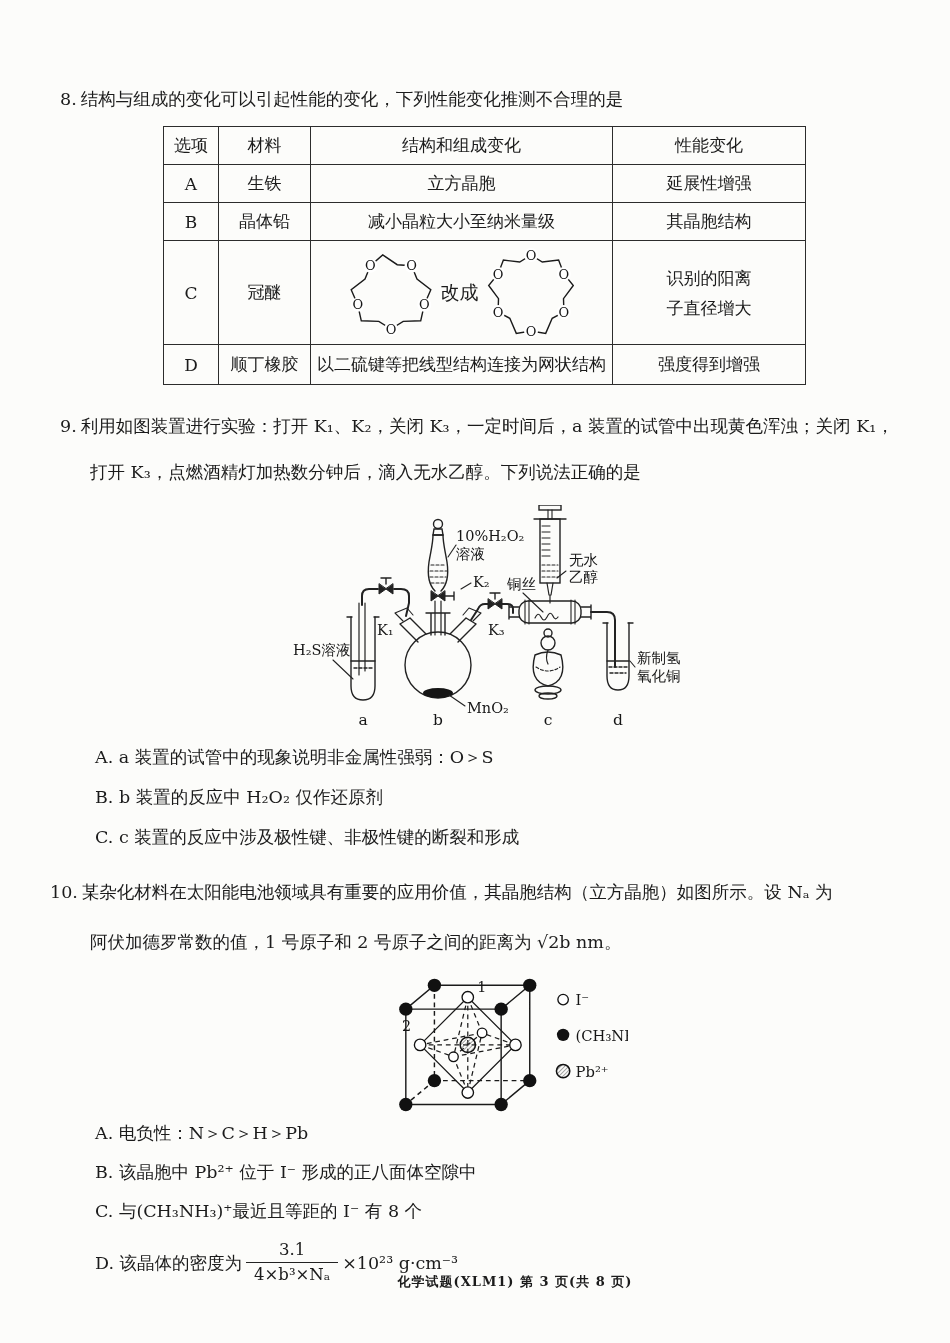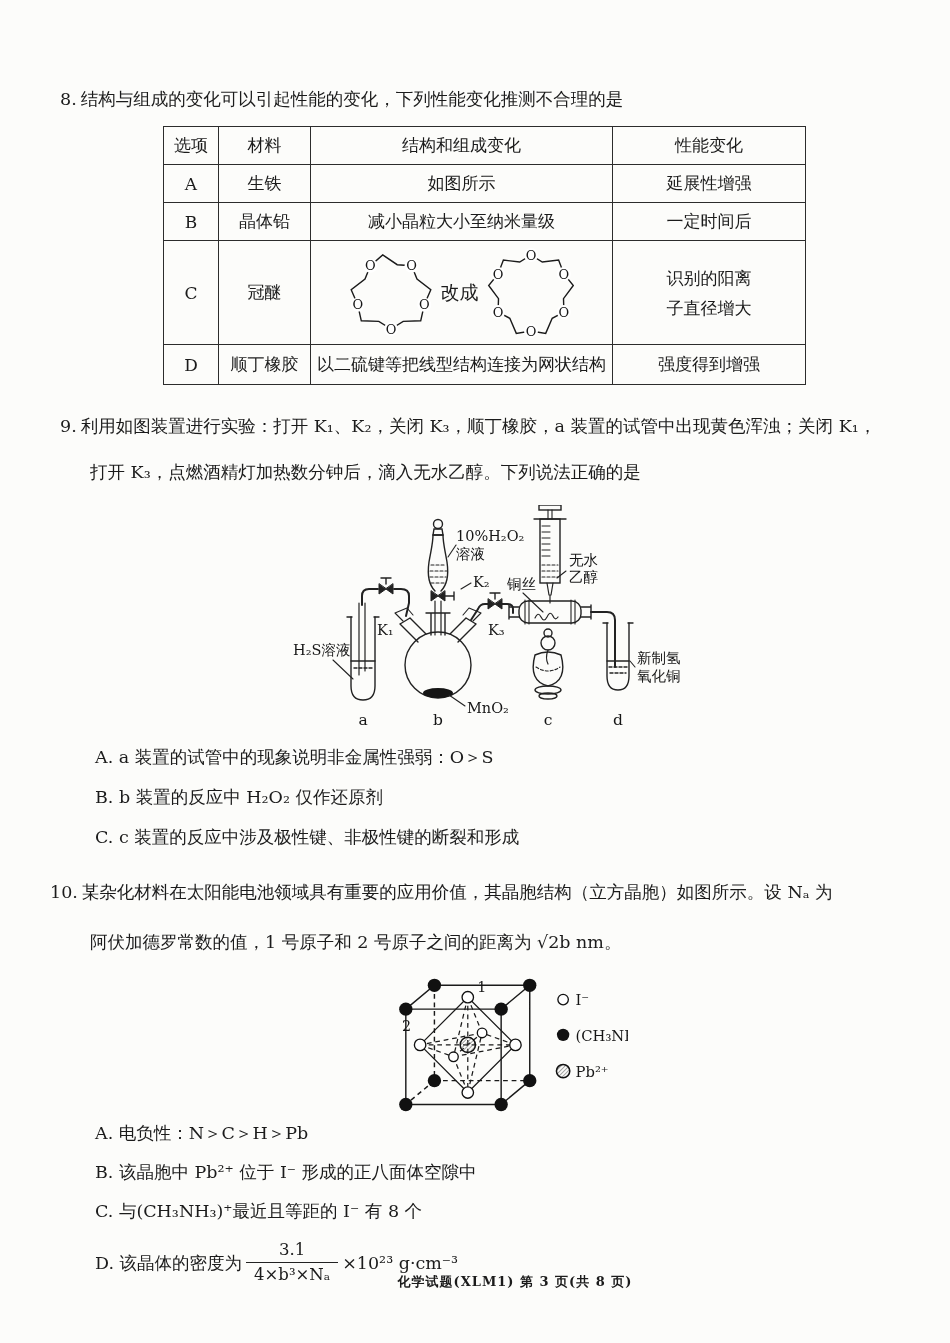--- a/index.html
+++ b/index.html
@@ -58,28 +58,28 @@
       <tbody>
           <tr class="hrow">
         <th>选项</th>
         <th>材料</th>
         <th>结构和组成变化</th>
         <th>性能变化</th>
       </tr>
       <tr class="arow">
         <td>A</td>
         <td>生铁</td>
-        <td>如图所示</td>
+        <td>立方晶胞</td>
         <td>延展性增强</td>
       </tr>
       <tr class="brow">
         <td>B</td>
         <td>晶体铅</td>
         <td>减小晶粒大小至纳米量级</td>
-        <td>一定时间后</td>
+        <td>其晶胞结构</td>
       </tr>
       <tr class="crow">
         <td>C</td>
         <td>冠醚</td>
         <td>
           <div class="crown-cell">
             <svg id="crown-a" width="96" height="98" viewBox="0 0 96 98">
                   <polygon points="39.7,10.9 54.2,20.7 68.6,21.7 74.0,35.0 87.8,45.8 81.3,60.8 77.7,76.8 60.2,77.4 48.0,85.0 35.8,77.4 18.3,76.8 14.7,60.8 8.2,45.8 22.0,35.0 27.4,21.7" fill="none" stroke="#1a1a1a" stroke-width="1.4"></polygon>
                   <circle cx="68.57248383023656" cy="21.68440519687684" r="7" fill="#fff"></circle>
                   <text x="68.57248383023656" y="26.18440519687684" text-anchor="middle" font-size="13" fill="#111">O</text>
@@ -119,21 +119,21 @@
         <td>D</td>
         <td>顺丁橡胶</td>
         <td>以二硫键等把线型结构连接为网状结构</td>
         <td>强度得到增强</td>
       </tr>
     </tbody>
       </table>
   </div>
 
   <div>
-    <div class="q-stem q9-stem"><span class="qnum">9.</span><span>利用如图装置进行实验：打开 K₁、K₂，关闭 K₃，顺丁橡胶，a 装置的试管中出现黄色浑浊；关闭 K₁，</span><br><span>打开 K₃，点燃酒精灯加热数分钟后，滴入无水乙醇。下列说法正确的是</span></div>
+    <div class="q-stem q9-stem"><span class="qnum">9.</span><span>利用如图装置进行实验：打开 K₁、K₂，关闭 K₃，一定时间后，a 装置的试管中出现黄色浑浊；关闭 K₁，</span><br><span>打开 K₃，点燃酒精灯加热数分钟后，滴入无水乙醇。下列说法正确的是</span></div>
 
     <svg class="apparatus" width="400" height="228" viewBox="0 0 400 228" fill="none" stroke="#222" stroke-width="1.4" stroke-linecap="round">
 
       <g>
         <path d="M66,112 L66,181 Q66,195 78,195 Q90,195 90,181 L90,112"></path>
         <path d="M62,112 L67,112 M89,112 L94,112"></path>
         <path d="M66,156 L90,156"></path>
         <path d="M69,163 L87,163" stroke-dasharray="3,2"></path>
         <path d="M74,98 L74,170 M80,98 L80,166" stroke-width="1.2"></path>
       </g>

